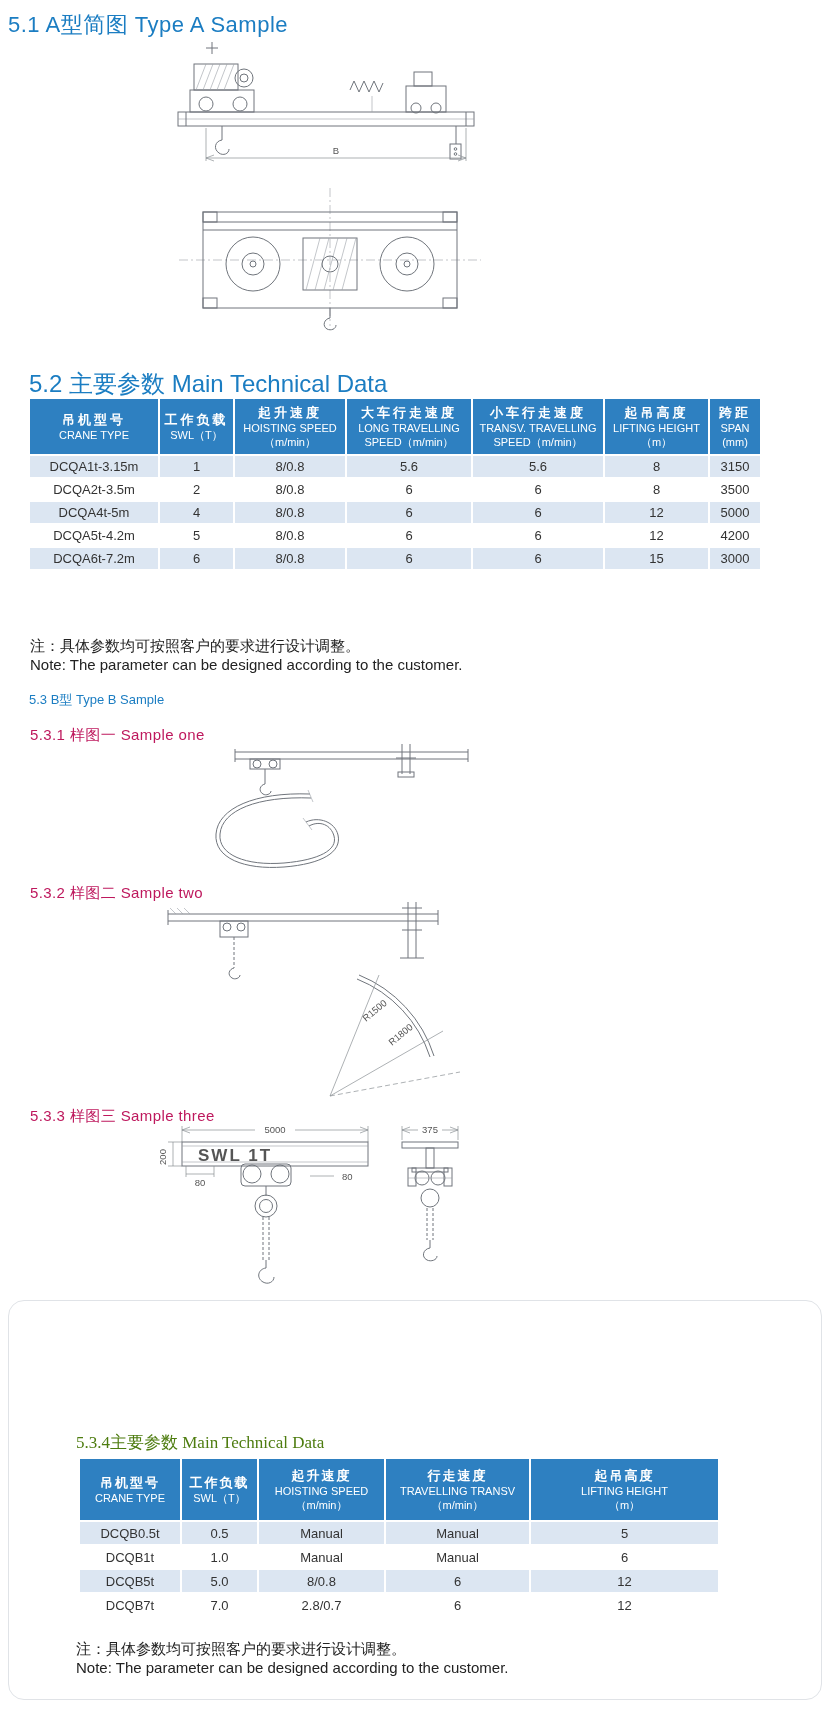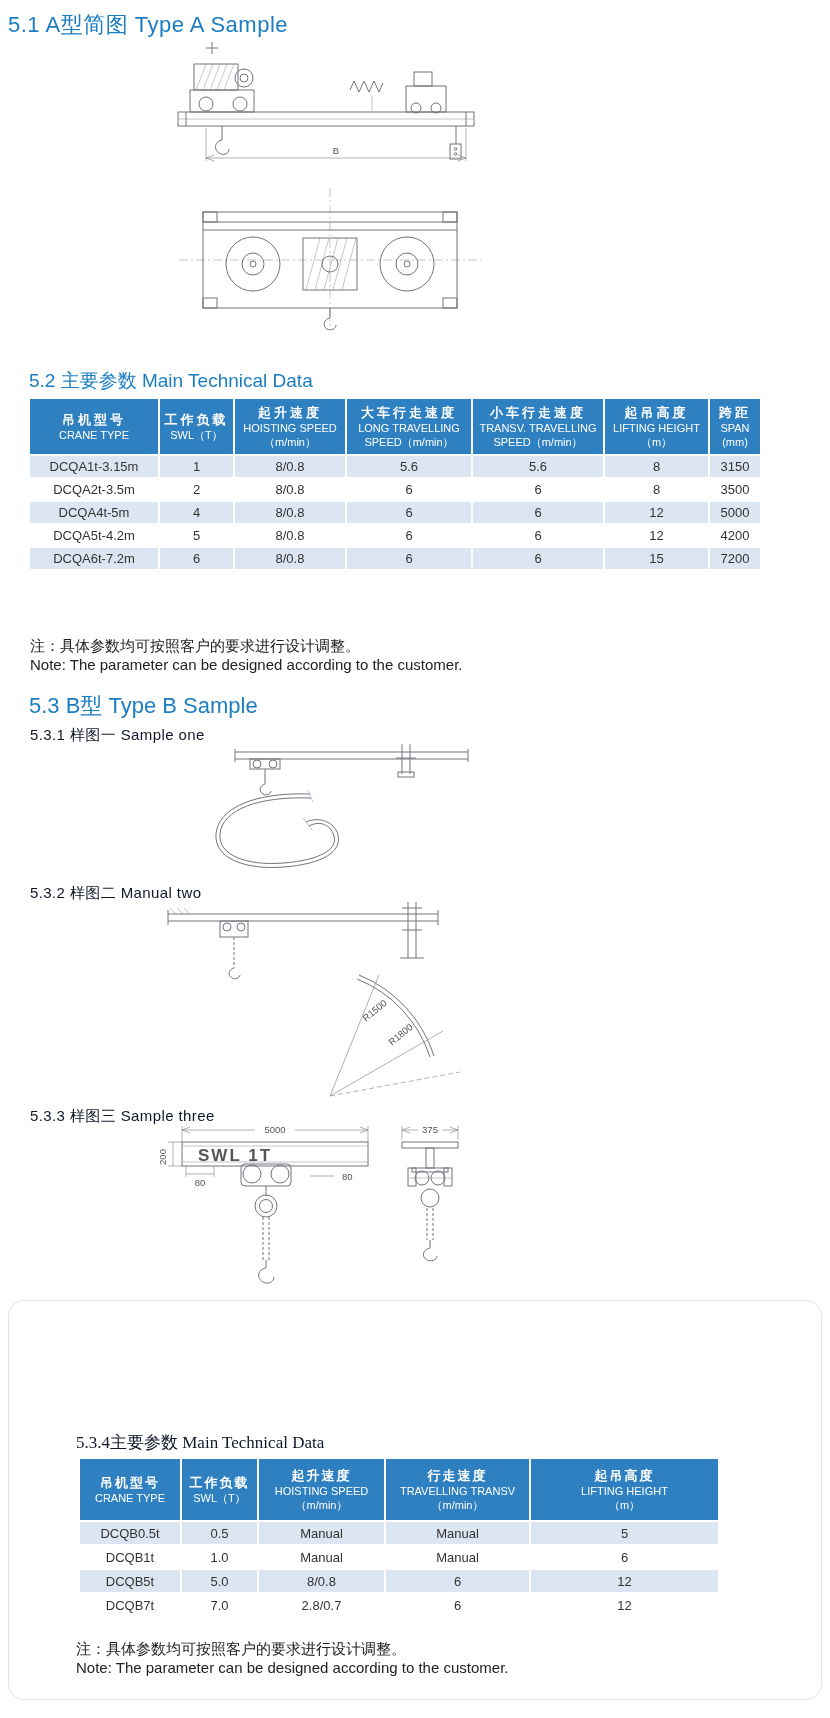--- a/index.html
+++ b/index.html
@@ -9,28 +9,28 @@
   }
   html,body{margin:0;padding:0;}
   body{
     width:830px;height:1718px;background:#fff;position:relative;
     font-family:"Liberation Sans", sans-serif;overflow:hidden;
   }
   .page{position:absolute;inset:0;}
   h1,h2,h3{margin:0;font-weight:400;}
   .h-blue{position:absolute;color:var(--heading-blue,#1b7dc2);}
   .h51{left:8px;top:10px;font-size:22px;letter-spacing:.5px;}
-  .h52{left:29px;top:368px;font-size:19px;}
-  .h53{left:29px;top:691px;font-size:22px;}
-  .h-sub{position:absolute;color:#0f172a;font-size:15px;letter-spacing:.4px;}
+  .h52{left:29px;top:368px;font-size:24px;}
+  .h53{left:29px;top:691px;font-size:13px;}
+  .h-sub{position:absolute;color:#be185d;font-size:15px;letter-spacing:.4px;}
   .h531{left:30px;top:726px;}
   .h532{left:30px;top:884px;}
   .h533{left:30px;top:1107px;}
   .h534{position:absolute;left:76px;top:1431px;font-family:"Liberation Serif", serif;
-        font-size:17px;color:#0f172a;}
+        font-size:17px;color:#4d7c0f;}
   .dwg{position:absolute;}
   .dwg line,.dwg path,.dwg rect,.dwg circle,.dwg polyline{
     stroke:#70757c;stroke-width:1;fill:none;
   }
   .dwg .thin{stroke-width:.6;stroke:#9aa0a6;}
   .dwg .dim{stroke-width:.7;stroke:#8a8f94;}
   .dwg text{stroke:none;fill:#555;font-family:"Liberation Sans",sans-serif;}
   .dimtxt{font-size:9.5px;}
   .swl-label{font-size:17px;font-weight:bold;letter-spacing:2px;fill:#fff;
              stroke:#868b90;stroke-width:.9;}
@@ -239,21 +239,21 @@
           <td>12</td>
           <td>4200</td>
         </tr>
         <tr>
           <td>DCQA6t-7.2m</td>
           <td>6</td>
           <td>8/0.8</td>
           <td>6</td>
           <td>6</td>
           <td>15</td>
-          <td>7200</td>
+          <td>3000</td>
         </tr>
       </tbody>
   </table>
 
   <div class="note noteA">
     <div>注：具体参数均可按照客户的要求进行设计调整。</div>
     <div>Note: The parameter can be designed according to the customer.</div>
   </div>
 
   <h2 class="h-blue h53">5.3 B型 Type B Sample</h2>
@@ -278,21 +278,21 @@
       <rect x="248" y="28" width="16" height="5"></rect>
     </g>
     <g>
       <path d="M160,50 C105,48 68,64 66,90 C64,114 94,126 134,123 C172,120 192,108 188,91 C185,78 169,72 156,78"></path>
       <path d="M161,54 C108,52 72,66 70,90 C68,111 96,122 134,119 C169,116 188,106 184,92 C181,81 170,76 159,82"></path>
       <line x1="158" y1="46" x2="163" y2="58" class="thin"></line>
       <line x1="153" y1="74" x2="162" y2="86" class="thin"></line>
     </g>
   </svg>
 
-  <h3 class="h-sub h532">5.3.2 样图二 Manual two</h3>
+  <h3 class="h-sub h532">5.3.2 样图二 Sample two</h3>
 
   <svg class="dwg" style="left:130px;top:900px" width="430" height="200" viewBox="0 0 430 200">
     <line x1="38" y1="14" x2="308" y2="14"></line>
       <line x1="38" y1="21" x2="308" y2="21"></line>
     <line x1="38" y1="10" x2="38" y2="25"></line>
       <line x1="308" y1="10" x2="308" y2="25"></line>
     <line x1="40" y1="8" x2="46" y2="14" class="thin"></line>
     <line x1="47" y1="8" x2="53" y2="14" class="thin"></line>
     <line x1="54" y1="8" x2="60" y2="14" class="thin"></line>
     <g>

